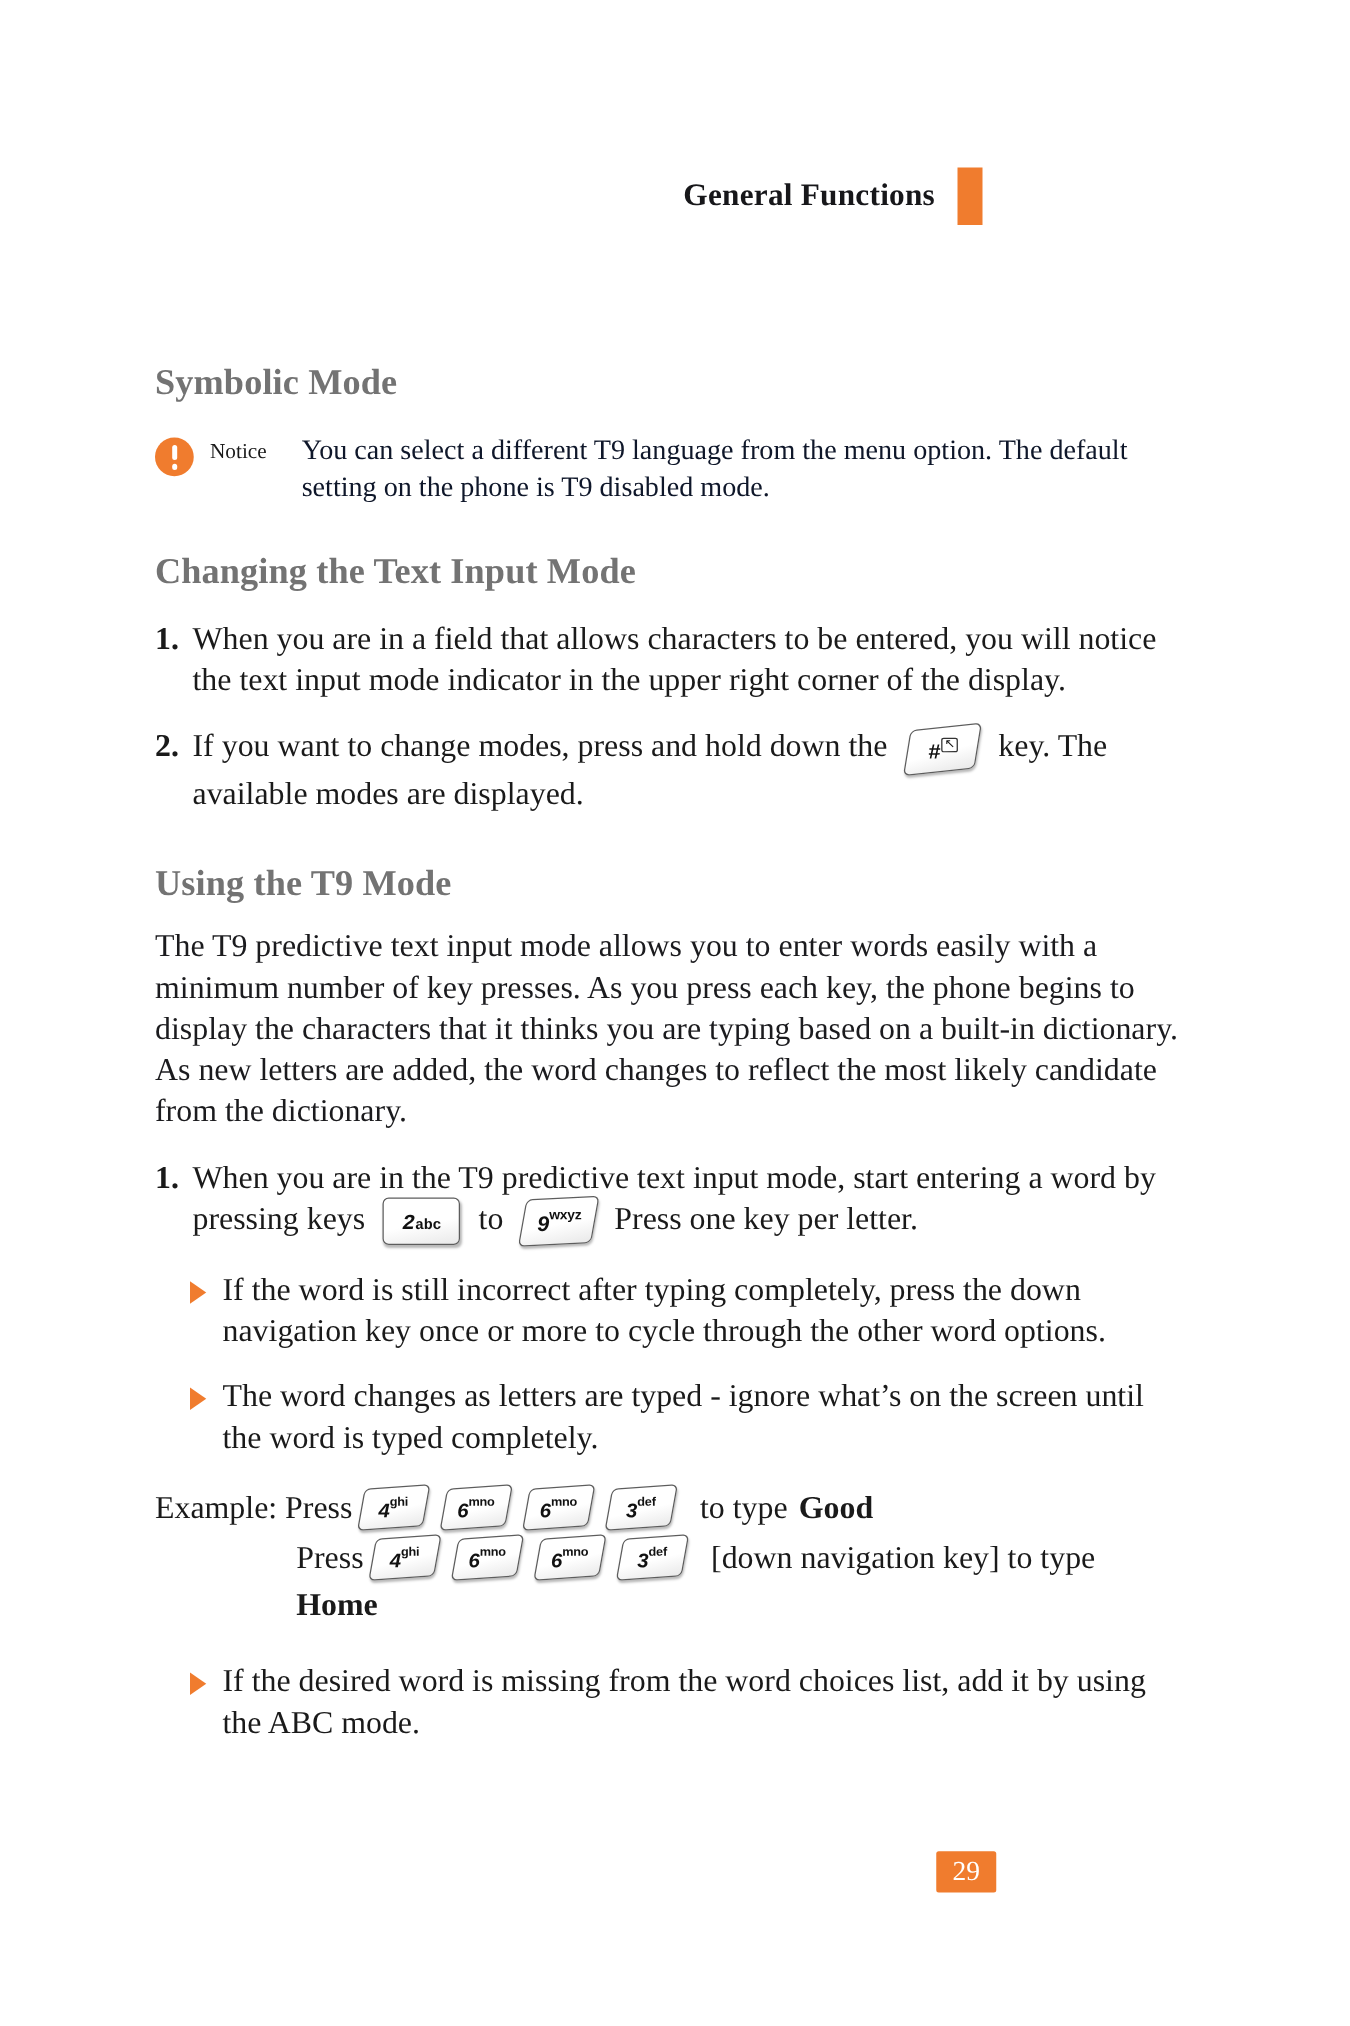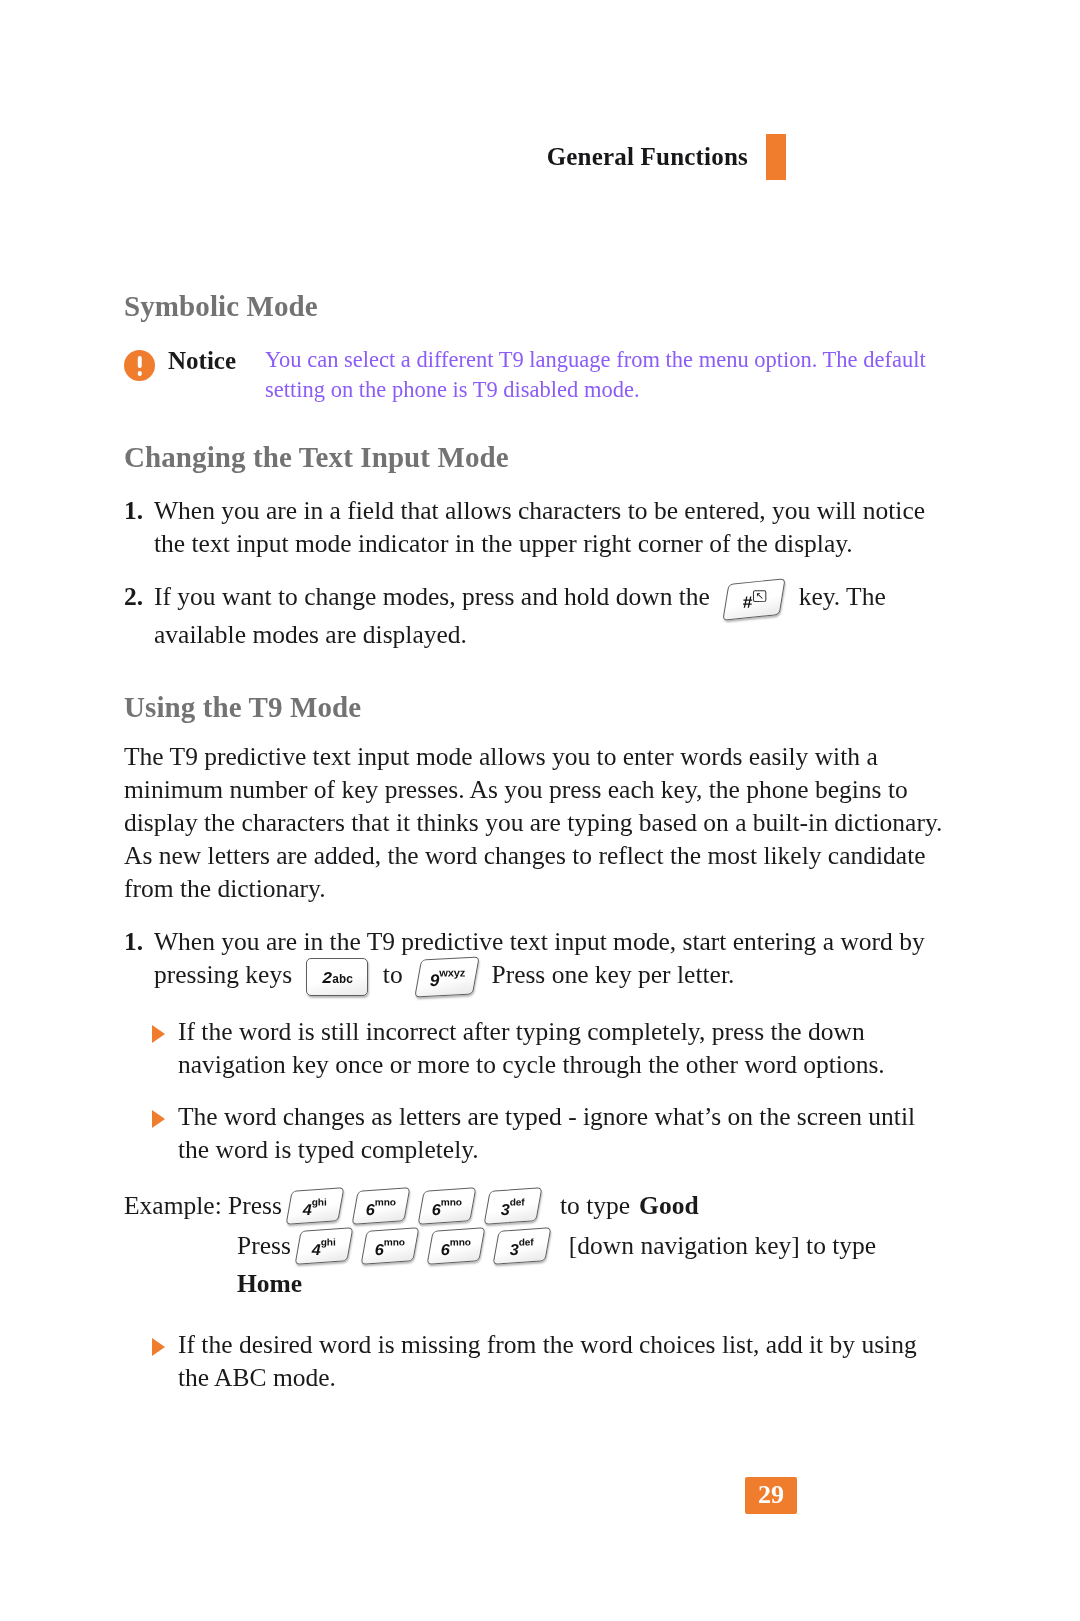--- a/index.html
+++ b/index.html
@@ -104,31 +104,30 @@
     position: absolute;
     left: 50%;
     top: 21px;
     width: 4.5px;
     height: 4.5px;
     border-radius: 50%;
     background: #ffffff;
     transform: translateX(-50%);
   }
   .notice-label {
-    font-weight: bold;
-    font-size: 25px;
-    margin-right: 12px;
+    font-weight: normal;
+    font-size: 17px;
+    margin-right: 28px;
     white-space: nowrap;
     line-height: 32px;
   }
   .notice-text {
     font-size: 22.5px;
     line-height: 30px;
-    color: #8b5cf6;
-    margin-left: 17px;
+    color: #0f172a;
   }
 
   
   .num-item {
     display: flex;
     margin-top: 20px;
     font-size: 25.5px;
     line-height: 33px;
   }
   .num-marker {
@@ -284,22 +283,22 @@
   }
 
   
   .page-number {
     position: absolute;
     right: 127px;
     bottom: 107px;
     background: #F07C2E;
     color: #ffffff;
     font-family: "Liberation Serif", "DejaVu Serif", serif;
-    font-weight: bold;
-    font-size: 26px;
+    font-weight: normal;
+    font-size: 22px;
     padding: 5px 13px 6px 13px;
     border-radius: 2px;
     line-height: 1;
   }
 </style>
 </head>
 <body>
 
 <div class="page">
 

